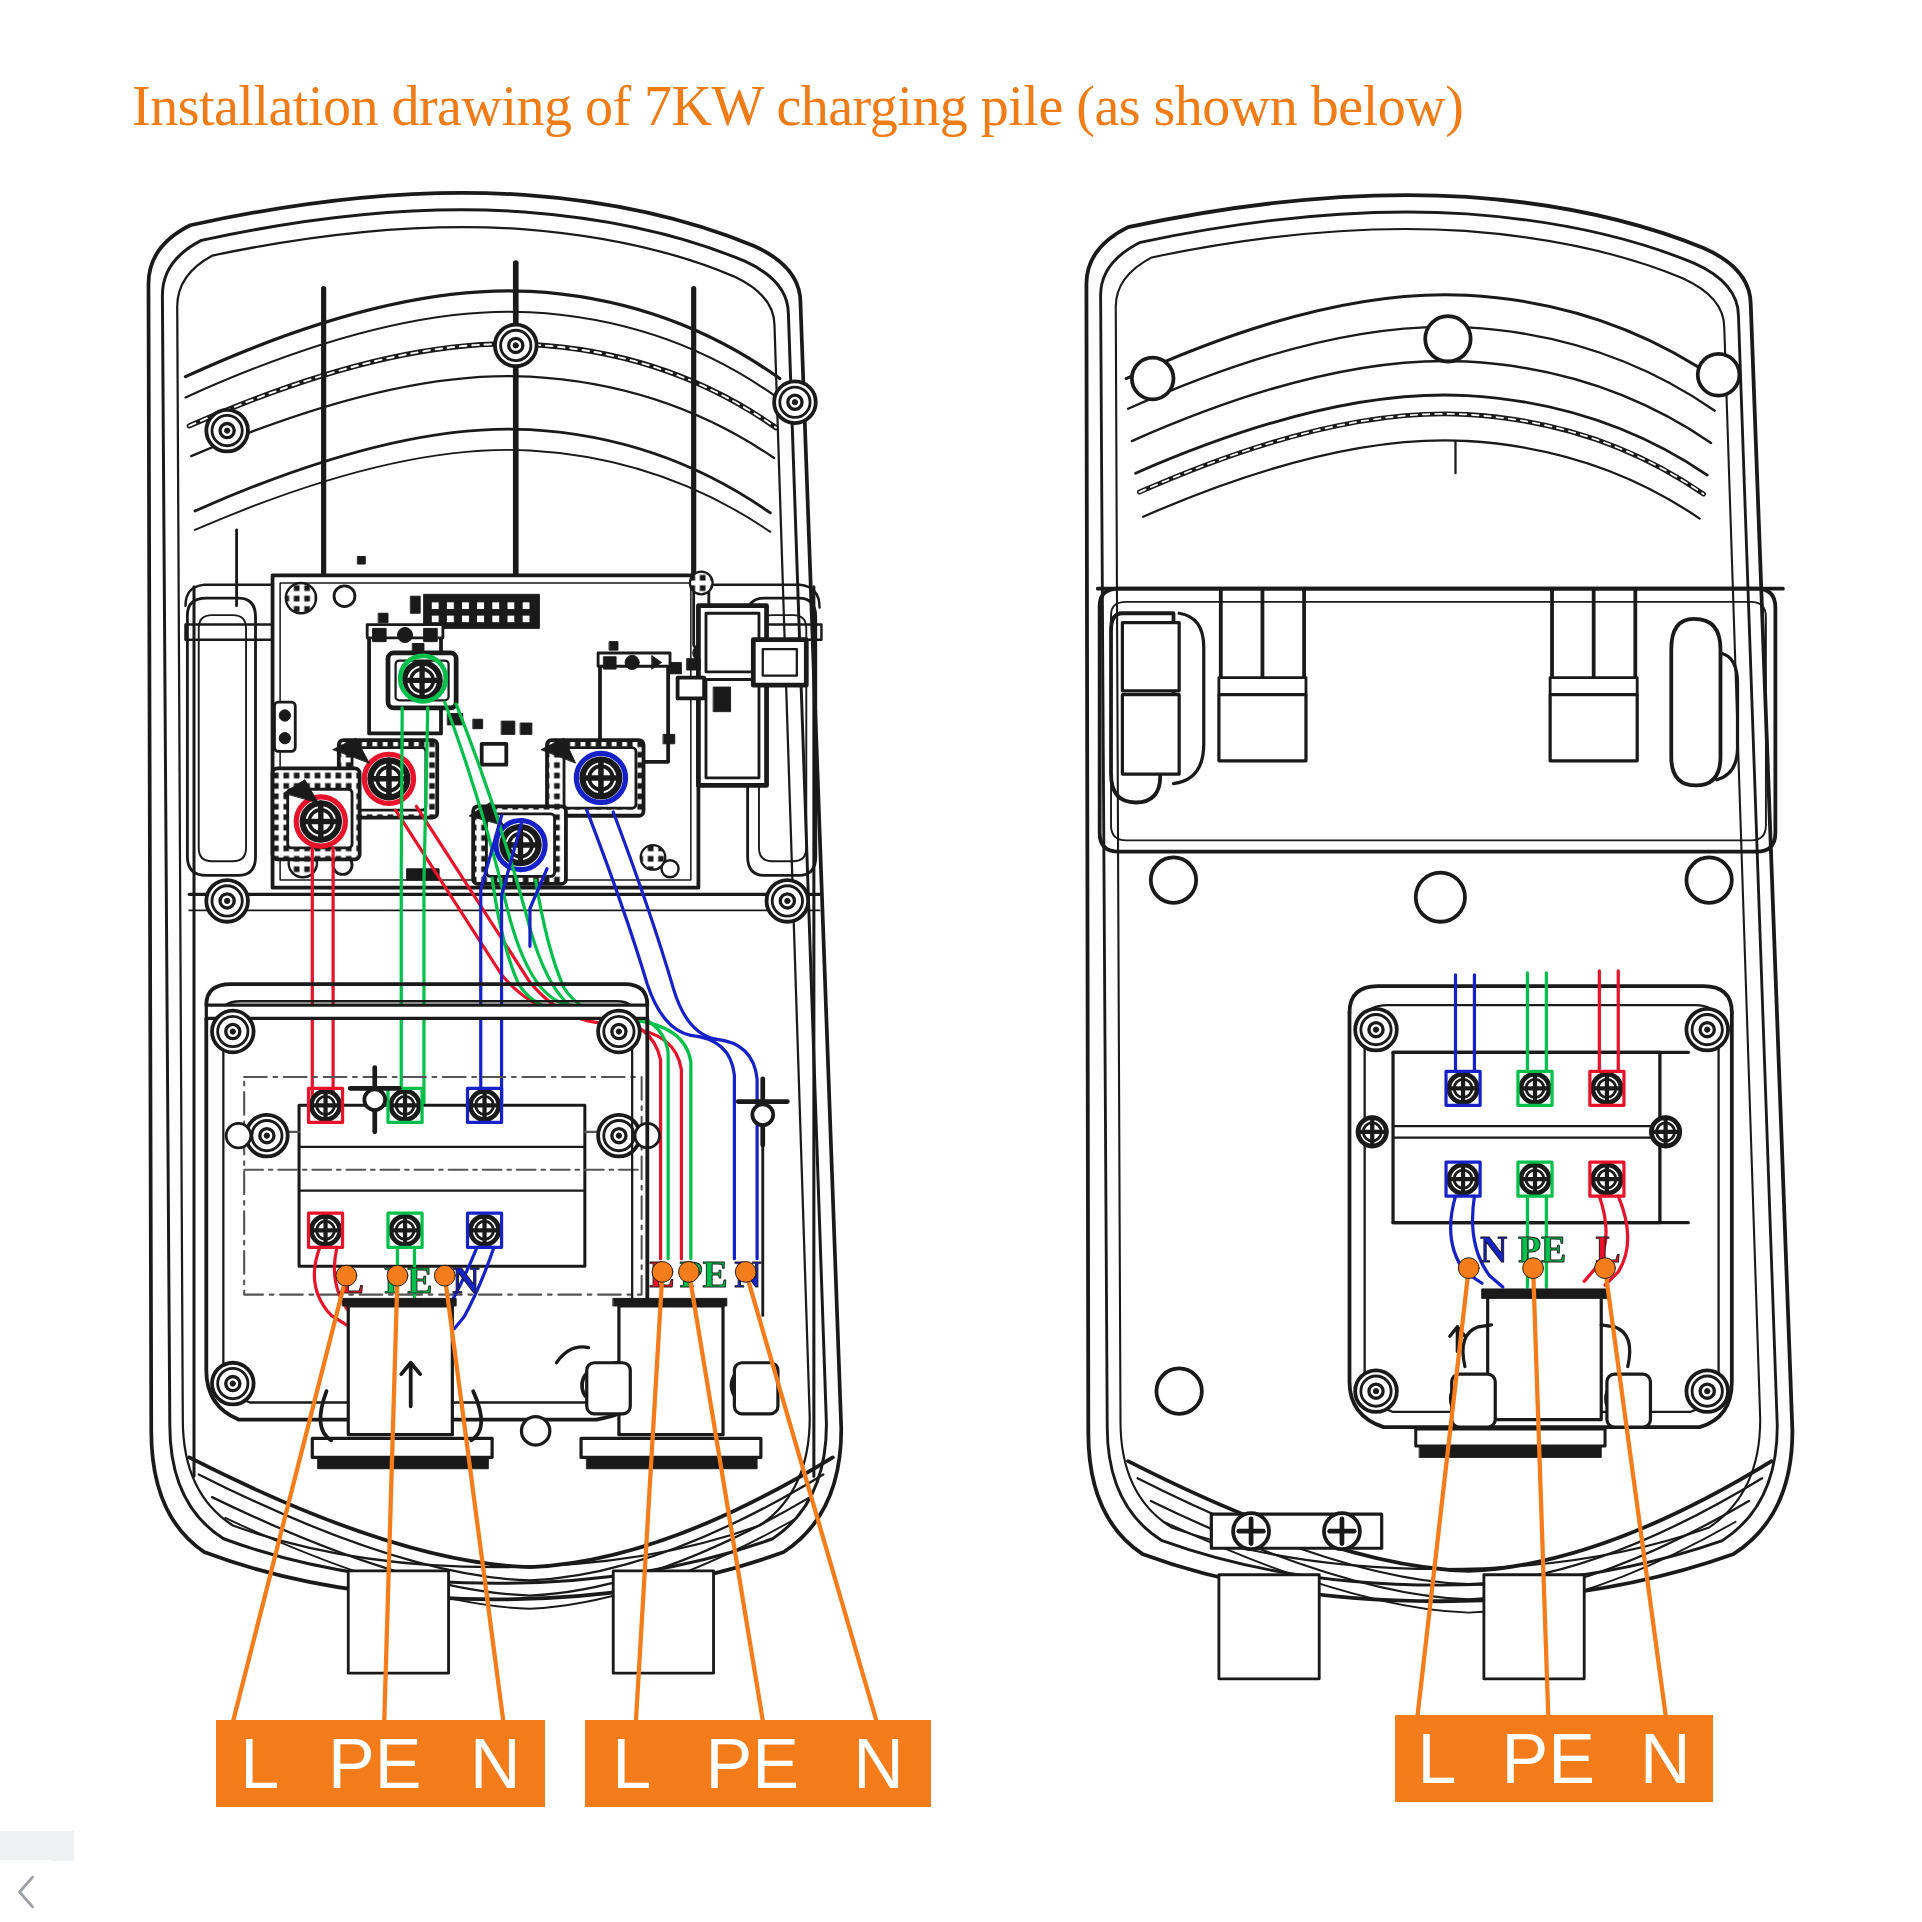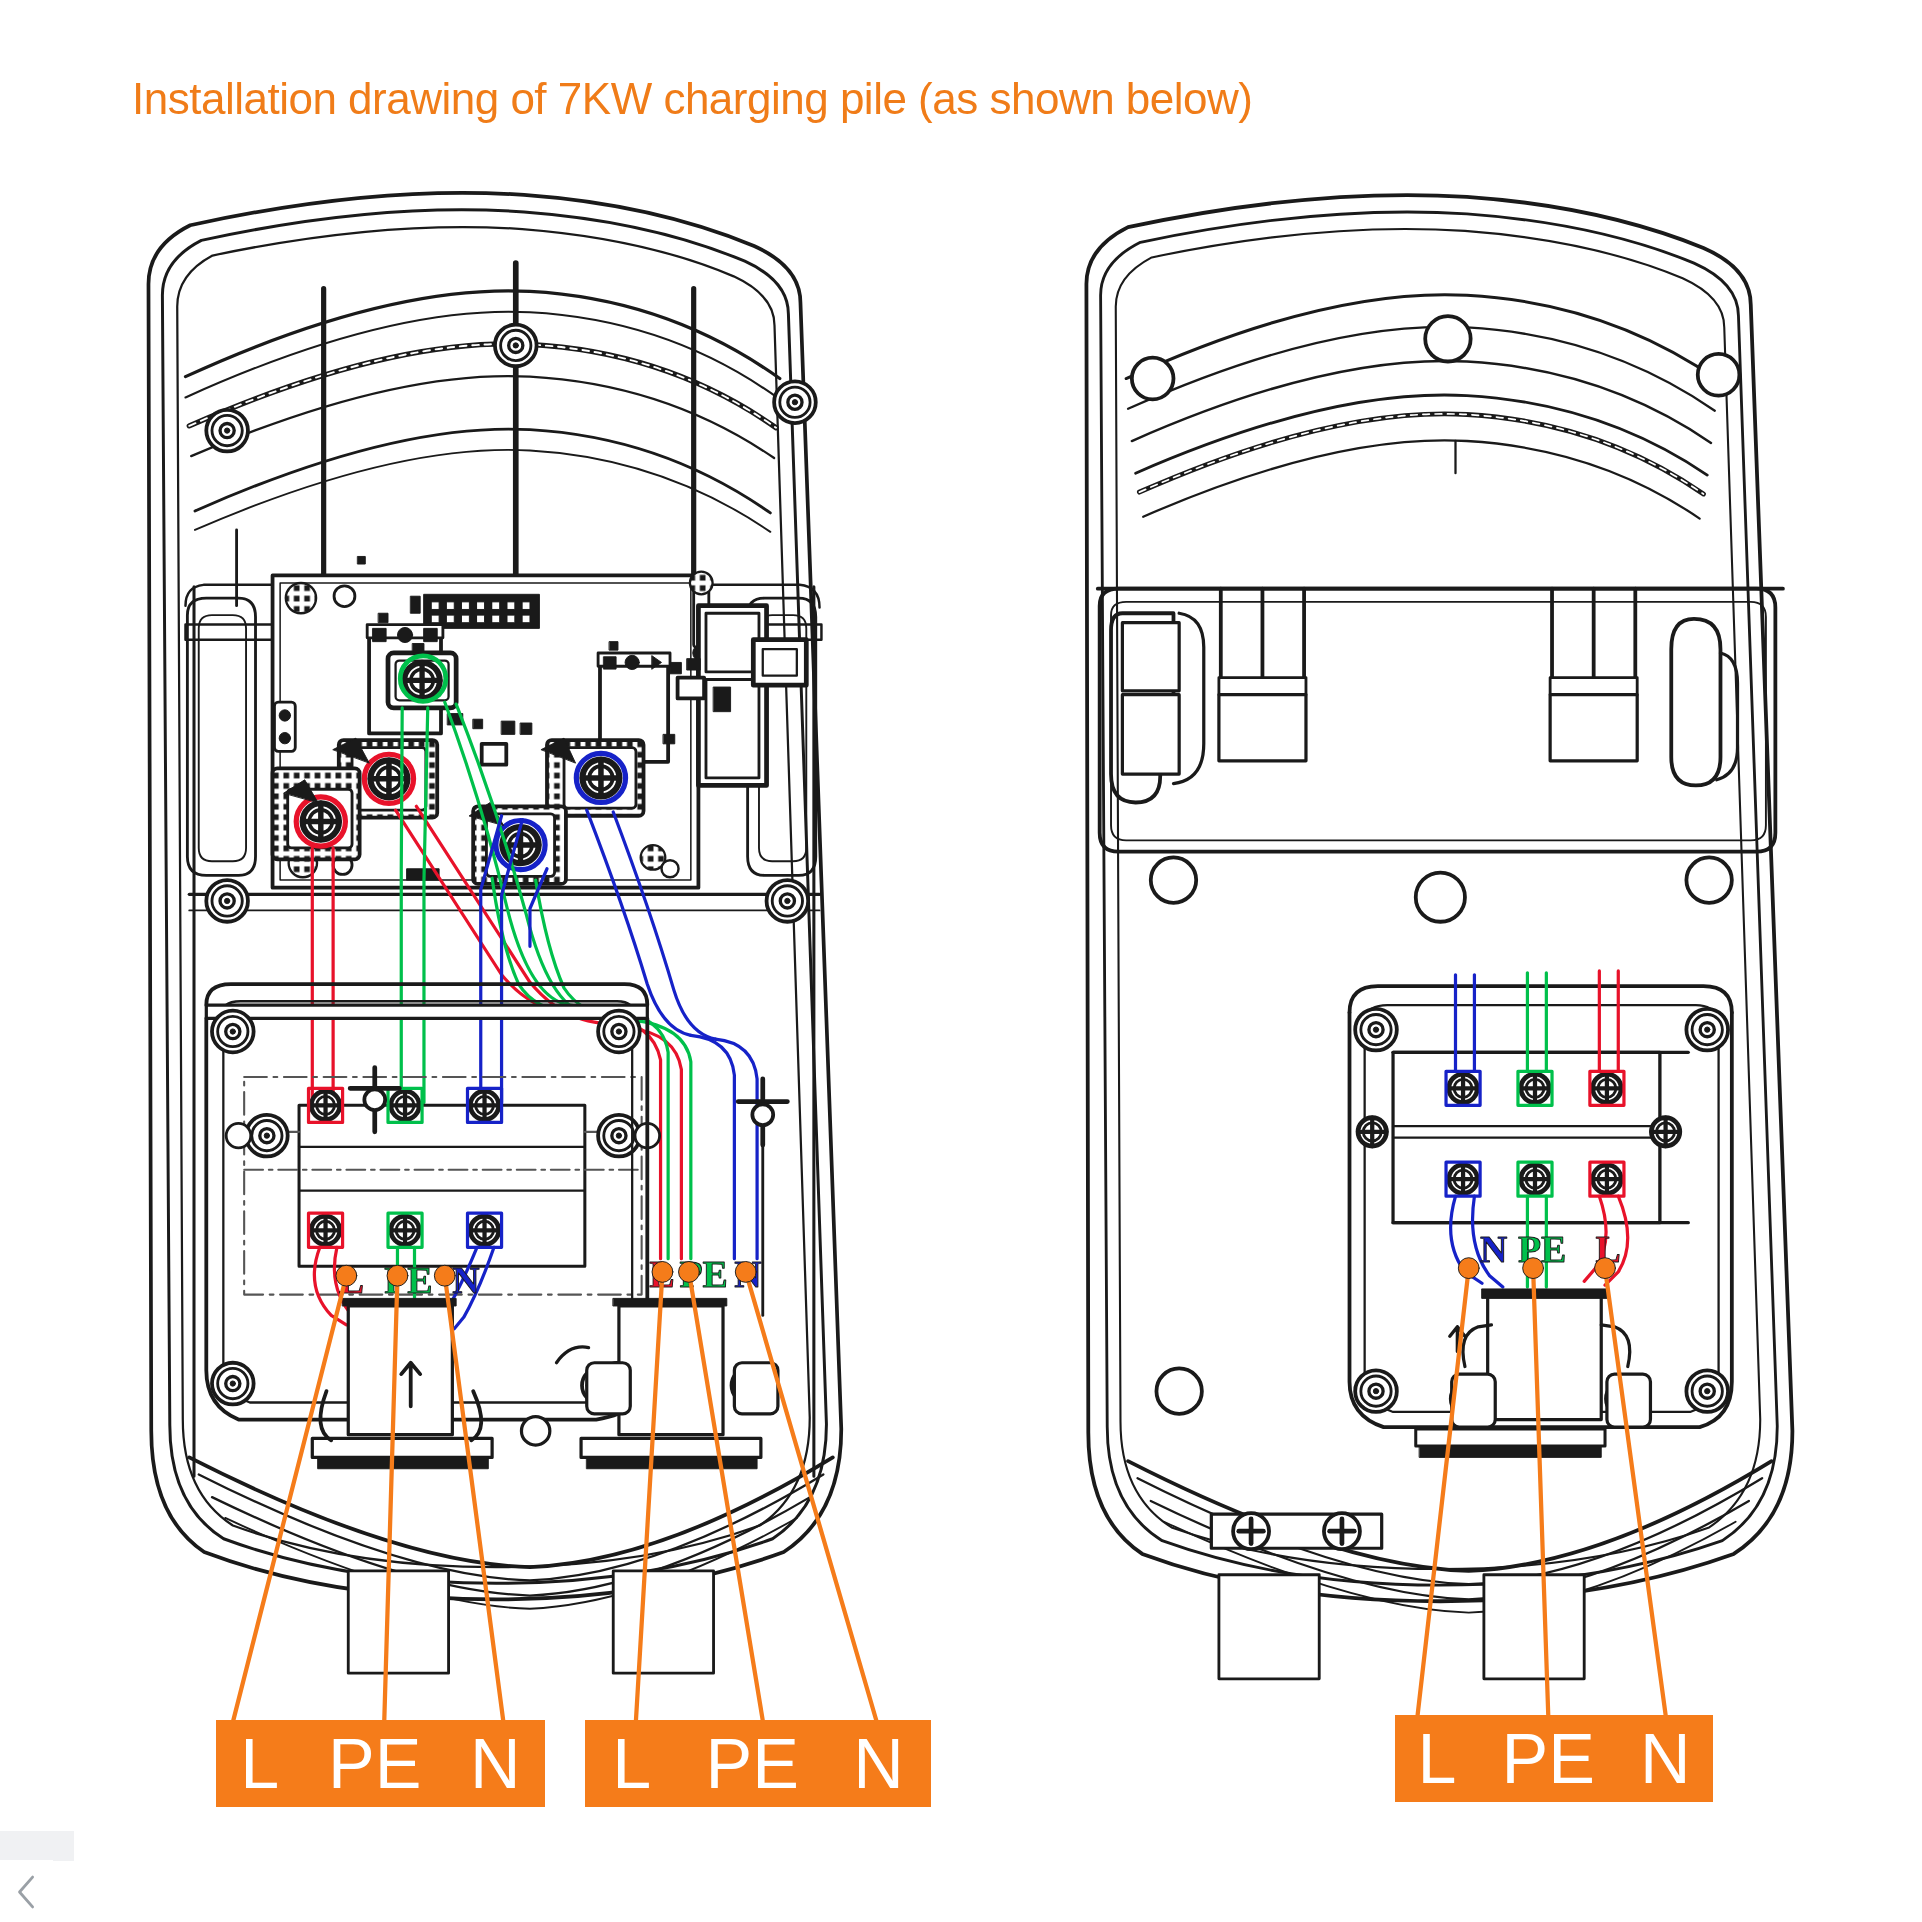--- a/index.html
+++ b/index.html
@@ -1,22 +1,22 @@
 <!DOCTYPE html>
 <html style="font-size:15px"><head>
 <meta charset="utf-8">
 <style>
   html,body{margin:0;padding:0;background:#ffffff;}
   body{width:1923px;height:1923px;position:relative;overflow:hidden;
        font-family:"Liberation Sans",sans-serif;}
 
   #title{
     position:absolute; left:132px; top:74px;
-    font-size:44px; font-weight:400; color:#F07C18;
-    letter-spacing:-0.5px; white-space:nowrap;
+    font-size:56px; font-weight:400; color:#F07C18;
+    letter-spacing:-0.5px; white-space:nowrap;font-family:Liberation Serif, serif;
   }
 
   .stage{position:absolute;left:0;top:0;width:1923px;height:1923px;}
   svg{display:block;}
 
   
   .lbl-box{
     position:absolute; background:#F57C1A;
     display:flex; align-items:center; justify-content:space-around;
     color:#ffffff; font-size:70px; font-weight:400;

